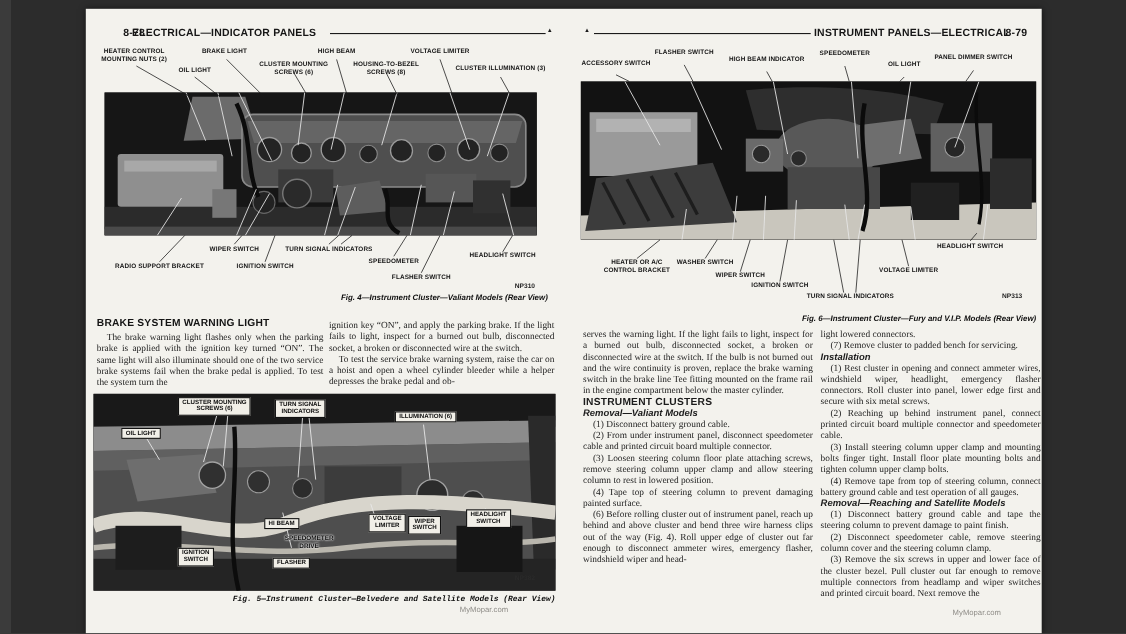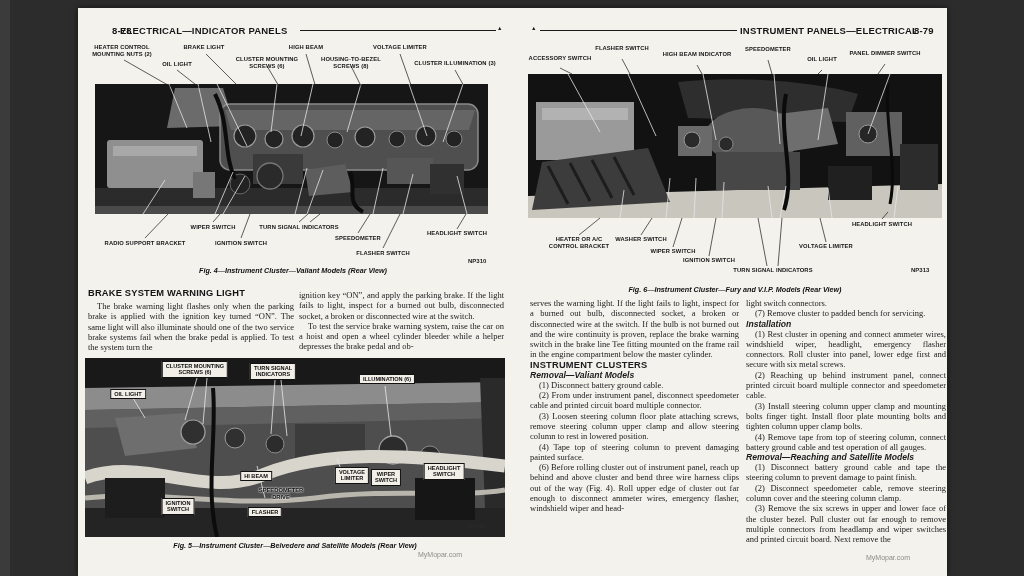--- a/index.html
+++ b/index.html
@@ -12,21 +12,21 @@
   .hline{position:absolute;height:1.4px;background:#1a1a1a;}
   .tri{position:absolute;font-size:5.5px;color:#1a1a1a;line-height:1;}
   .lbl{position:absolute;font:700 5.8px "Liberation Sans",sans-serif;letter-spacing:.12px;color:#141414;
        white-space:pre-line;text-align:center;transform:translateX(-50%);line-height:1.18;}
   .boxlbl{position:absolute;font:700 5.6px "Liberation Sans",sans-serif;color:#0d0d0d;background:#f1efe8;
        border:1px solid #111;padding:1px 3px;white-space:pre-line;text-align:center;
        transform:translateX(-50%);line-height:1.15;z-index:5;}
   .plainlbl{position:absolute;font:700 5.8px "Liberation Sans",sans-serif;color:#0d0d0d;
        text-shadow:0 0 2px #fff,0 0 2px #fff;white-space:pre-line;text-align:center;
        transform:translateX(-50%);line-height:1.15;z-index:5;}
-  .cap{position:absolute;font:italic 700 7.2px "Liberation Sans",sans-serif;color:#101010;text-align:center;}
+  .cap{position:absolute;font:italic 700 7.2px "Liberation Sans",sans-serif;color:#101010;text-align:right;}
   .code{position:absolute;font:700 6px "Liberation Sans",sans-serif;color:#1d1d1d;}
   .codelight{position:absolute;font:700 6px "Liberation Sans",sans-serif;color:#2a2a2a;z-index:5;}
   .sechead{position:absolute;font:700 9.3px "Liberation Sans",sans-serif;color:#141414;letter-spacing:.2px;}
   .body-col{position:absolute;font:8.5px "Liberation Serif",serif;line-height:10.3px;
             text-align:justify;color:#1b1b1b;}
   .body-col p{margin:0;text-indent:9px;}
   .body-col p.noindent{text-indent:0;}
   .subhead{font:italic 700 8.6px "Liberation Sans",sans-serif;margin:4px 0 1px;text-indent:0 !important;}
   .clusterhead{font:700 9.3px "Liberation Sans",sans-serif;margin:7px 0 4px;text-indent:0 !important;letter-spacing:.2px;}
   .photo{position:absolute;background:#141414;}
@@ -194,21 +194,21 @@
 SWITCH</span>
     <span class="boxlbl" style="left:444px;top:463px;">HEADLIGHT
 SWITCH</span>
     <span class="boxlbl" style="left:178px;top:498px;">IGNITION
 SWITCH</span>
     <span class="boxlbl" style="left:265px;top:507px;">FLASHER</span>
     <span class="plainlbl" style="left:281px;top:487px;">SPEEDOMETER
 DRIVE</span>
     <span class="codelight" style="left:468px;top:523px;">NP382</span>
 
-    <div class="cap" style="left:85px;top:541px;width:420px;">Fig. 5—Instrument Cluster—Belvedere and Satellite Models (Rear View)</div>
+    <div class="cap" style="left:85px;top:541px;width:420px;font-family:Liberation Mono, monospace;">Fig. 5—Instrument Cluster—Belvedere and Satellite Models (Rear View)</div>
     <div class="wm" style="left:340px;top:551px;width:200px;">MyMopar.com</div>
   </div>
 
   <div>
     <span class="tri" style="left:531px;top:26px;">▲</span>
     <div class="hline" style="left:540px;top:30px;width:197px;"></div>
     <span class="hdr" style="left:740px;top:25px;">INSTRUMENT PANELS—ELECTRICAL</span>
     <span class="hdr" style="left:914px;top:25px;">8-79</span>
 
     <div class="photo" style="left:528px;top:74px;width:414px;height:144px;">
@@ -299,21 +299,21 @@
       <p class="clusterhead">INSTRUMENT CLUSTERS</p>
       <p class="subhead">Removal—Valiant Models</p>
       <p>(1) Disconnect battery ground cable.</p>
       <p>(2) From under instrument panel, disconnect speedometer cable and printed circuit board multiple connector.</p>
       <p>(3) Loosen steering column floor plate attaching screws, remove steering column upper clamp and allow steering column to rest in lowered position.</p>
       <p>(4) Tape top of steering column to prevent damaging painted surface.</p>
       <p>(6) Before rolling cluster out of instrument panel, reach up behind and above cluster and bend three wire harness clips out of the way (Fig. 4). Roll upper edge of cluster out far enough to disconnect ammeter wires, emergency flasher, windshield wiper and head-</p>
     </div>
 
     <div class="body-col" style="left:746px;top:298px;width:200px;">
-      <p class="noindent">light switch connectors.</p>
+      <p class="noindent">light lowered connectors.</p>
       <p>(7) Remove cluster to padded bench for servicing.</p>
       <p class="subhead">Installation</p>
       <p>(1) Rest cluster in opening and connect ammeter wires, windshield wiper, headlight, emergency flasher connectors. Roll cluster into panel, lower edge first and secure with six metal screws.</p>
       <p>(2) Reaching up behind instrument panel, connect printed circuit board multiple connector and speedometer cable.</p>
       <p>(3) Install steering column upper clamp and mounting bolts finger tight. Install floor plate mounting bolts and tighten column upper clamp bolts.</p>
       <p>(4) Remove tape from top of steering column, connect battery ground cable and test operation of all gauges.</p>
       <p class="subhead">Removal—Reaching and Satellite Models</p>
       <p>(1) Disconnect battery ground cable and tape the steering column to prevent damage to paint finish.</p>
       <p>(2) Disconnect speedometer cable, remove steering column cover and the steering column clamp.</p>
       <p>(3) Remove the six screws in upper and lower face of the cluster bezel. Pull cluster out far enough to remove multiple connectors from headlamp and wiper switches and printed circuit board. Next remove the</p>

